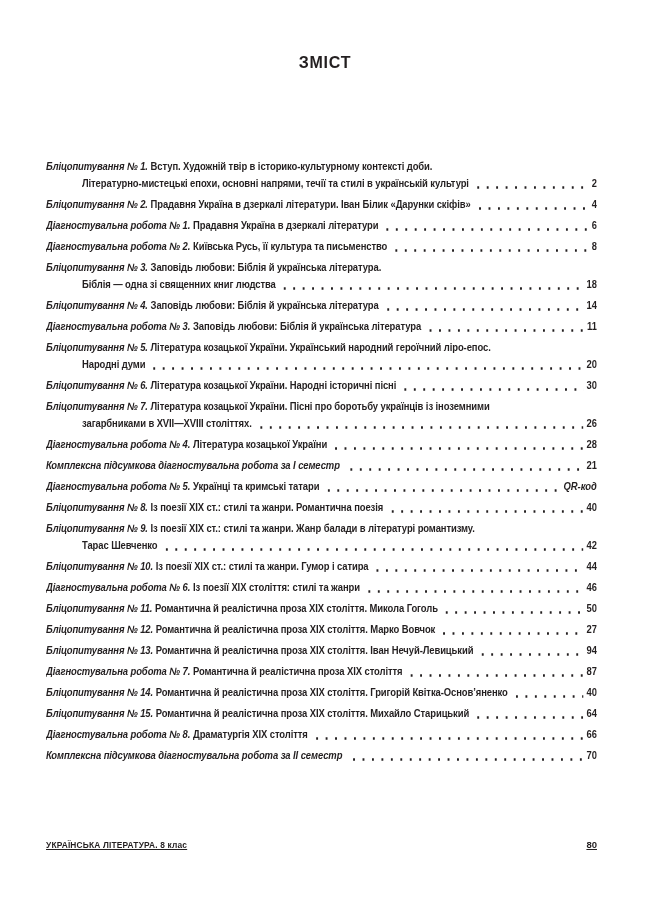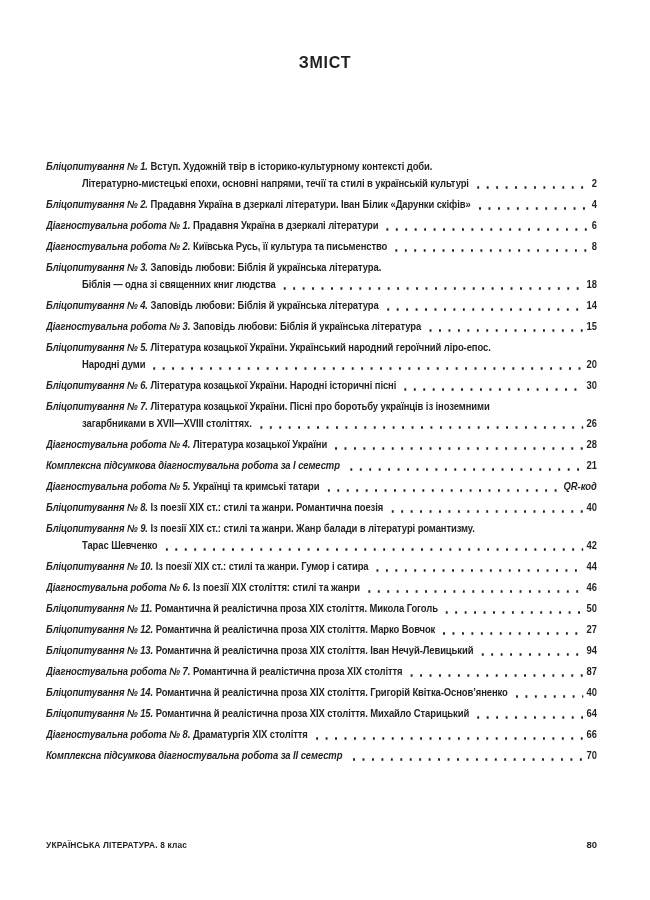--- a/index.html
+++ b/index.html
@@ -76,20 +76,21 @@
   .footer {
     position: absolute;
     left: 46px;
     width: 551px;
     top: 839px;
     display: flex;
     justify-content: space-between;
     align-items: baseline;
     font-size: 9.5px;
     font-weight: bold;
+    text-decoration: underline;
   }
   .footer-left {
     transform: scaleX(0.88);
     transform-origin: 0 100%;
     letter-spacing: 0.2px;
     white-space: pre;
   }
   .footer-page {
     white-space: pre;
   }
@@ -152,21 +153,21 @@
           <span class="toc-text">Заповідь любови: Біблія й українська література</span>
           <span class="toc-dots"></span>
           <span class="toc-page">14</span>
         </div>
       </div>
       <div class="toc-entry">
         <div class="toc-line">
           <span class="toc-prefix">Діагностувальна робота № 3.</span>
           <span class="toc-text">Заповідь любови: Біблія й українська література</span>
           <span class="toc-dots"></span>
-          <span class="toc-page">15</span>
+          <span class="toc-page">11</span>
         </div>
       </div>
       <div class="toc-entry">
         <div class="toc-line">
           <span class="toc-prefix">Бліцопитування № 5.</span>
           <span class="toc-text">Література козацької України. Український народний героїчний ліро-епос.</span>
         </div>
         <div class="toc-line cont">
           <span class="toc-text">Народні думи</span>
           <span class="toc-dots"></span>

